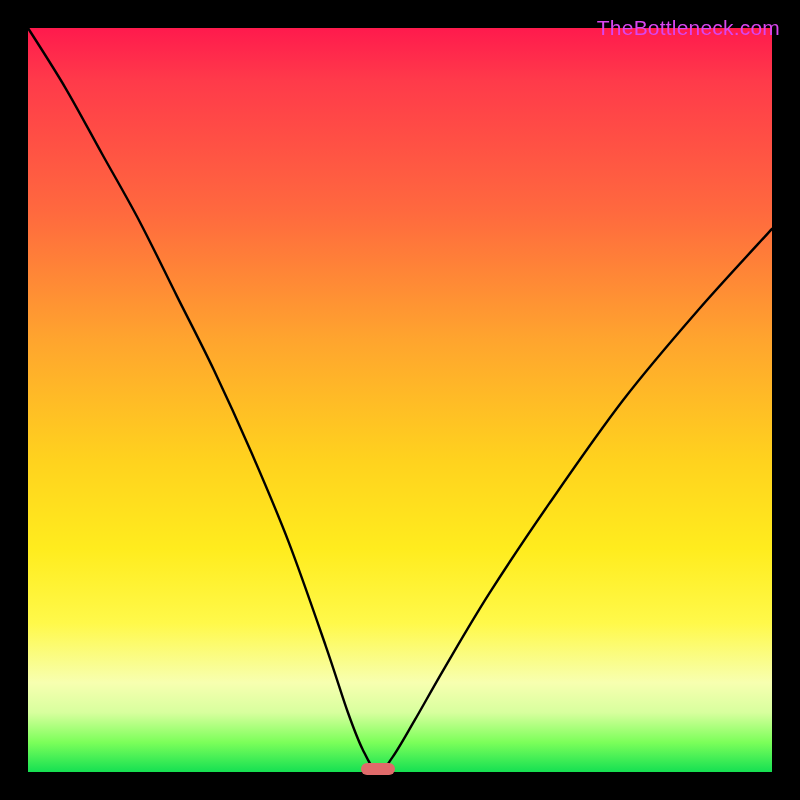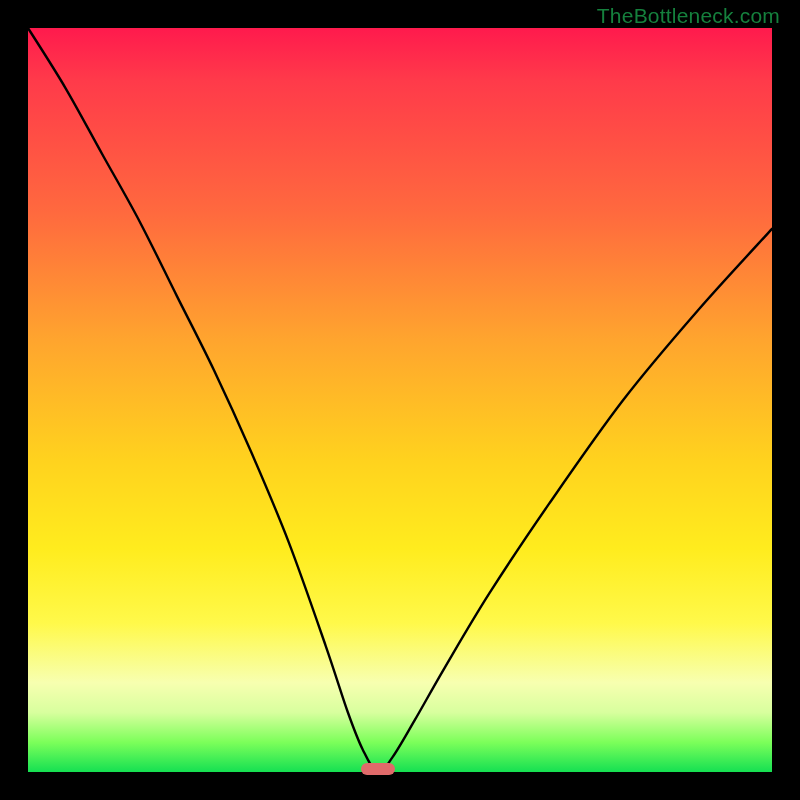--- a/index.html
+++ b/index.html
@@ -45,23 +45,23 @@
   .marker {
     position: absolute;
     width: 34px;
     height: 12px;
     border-radius: 6px;
     background: #e06a6a;
     transform: translate(-50%, -50%);
   }
   .watermark {
     position: absolute;
-    top: 4px;
+    top: 16px;
     right: 20px;
-    color: #15803d;
+    color: #d946ef;
     font-size: 21px;
     letter-spacing: 0.2px;
     user-select: none;
   }
   svg.curve {
     position: absolute;
     top: 0;
     left: 0;
     width: 744px;
     height: 744px;

